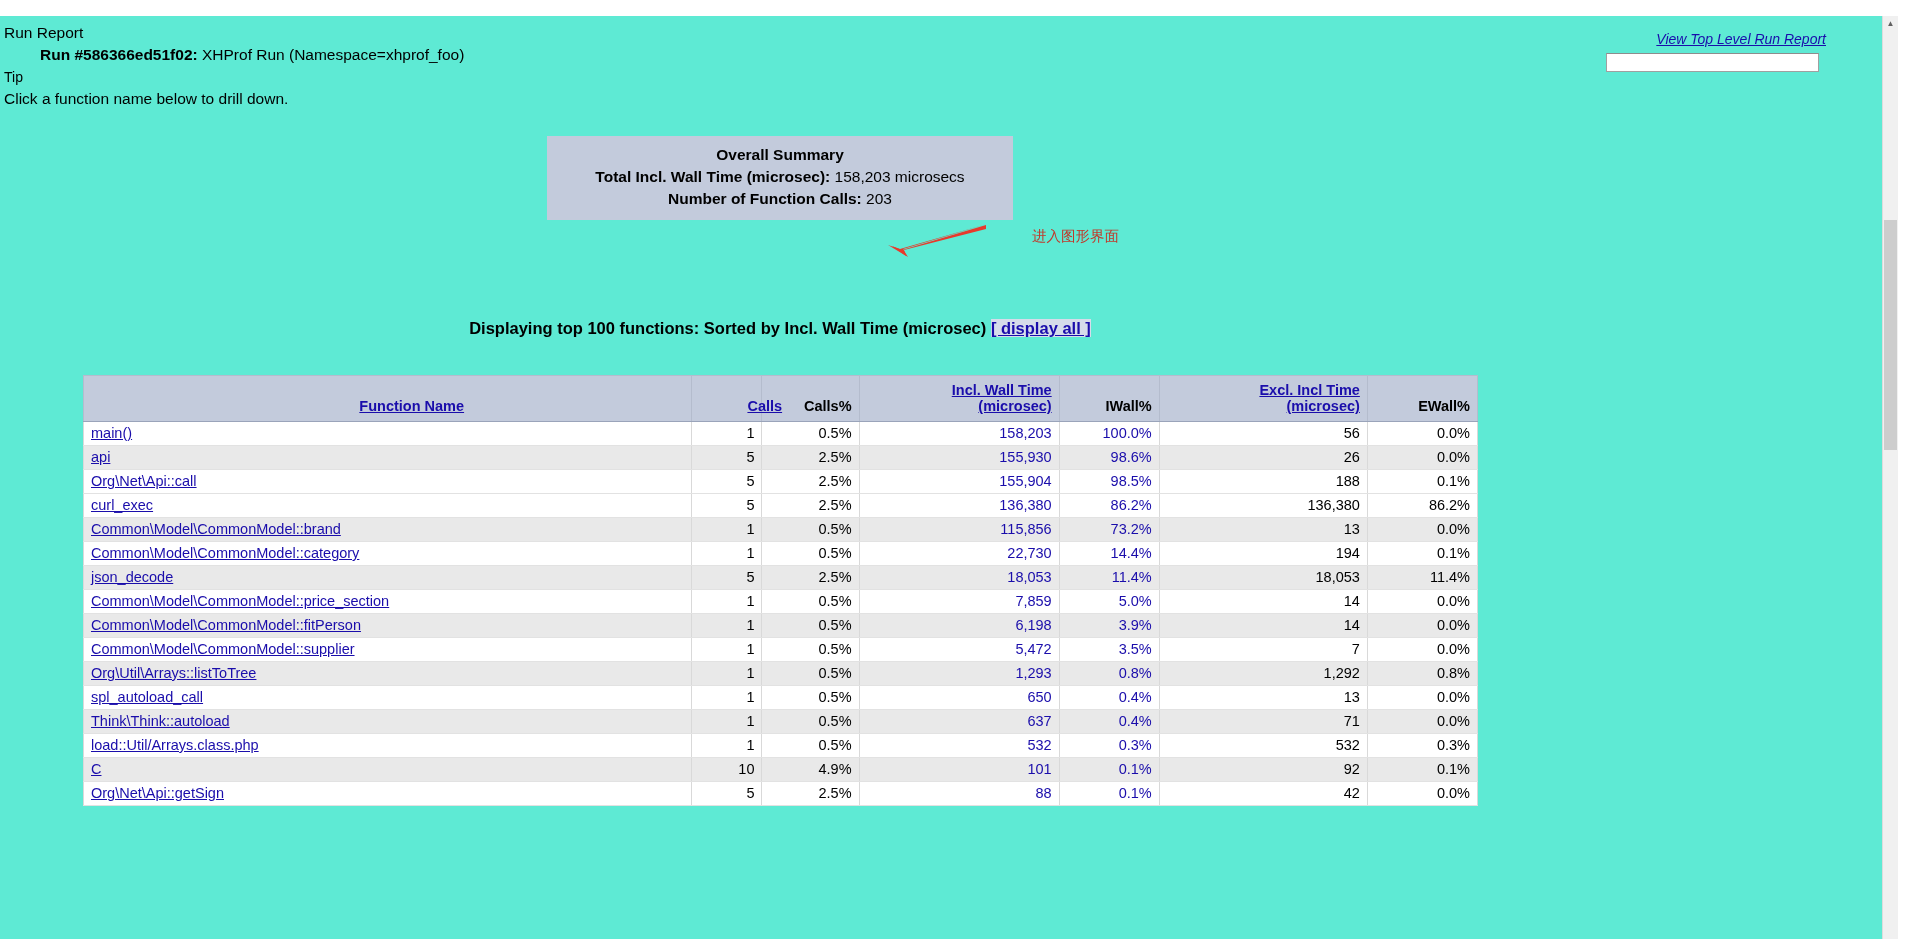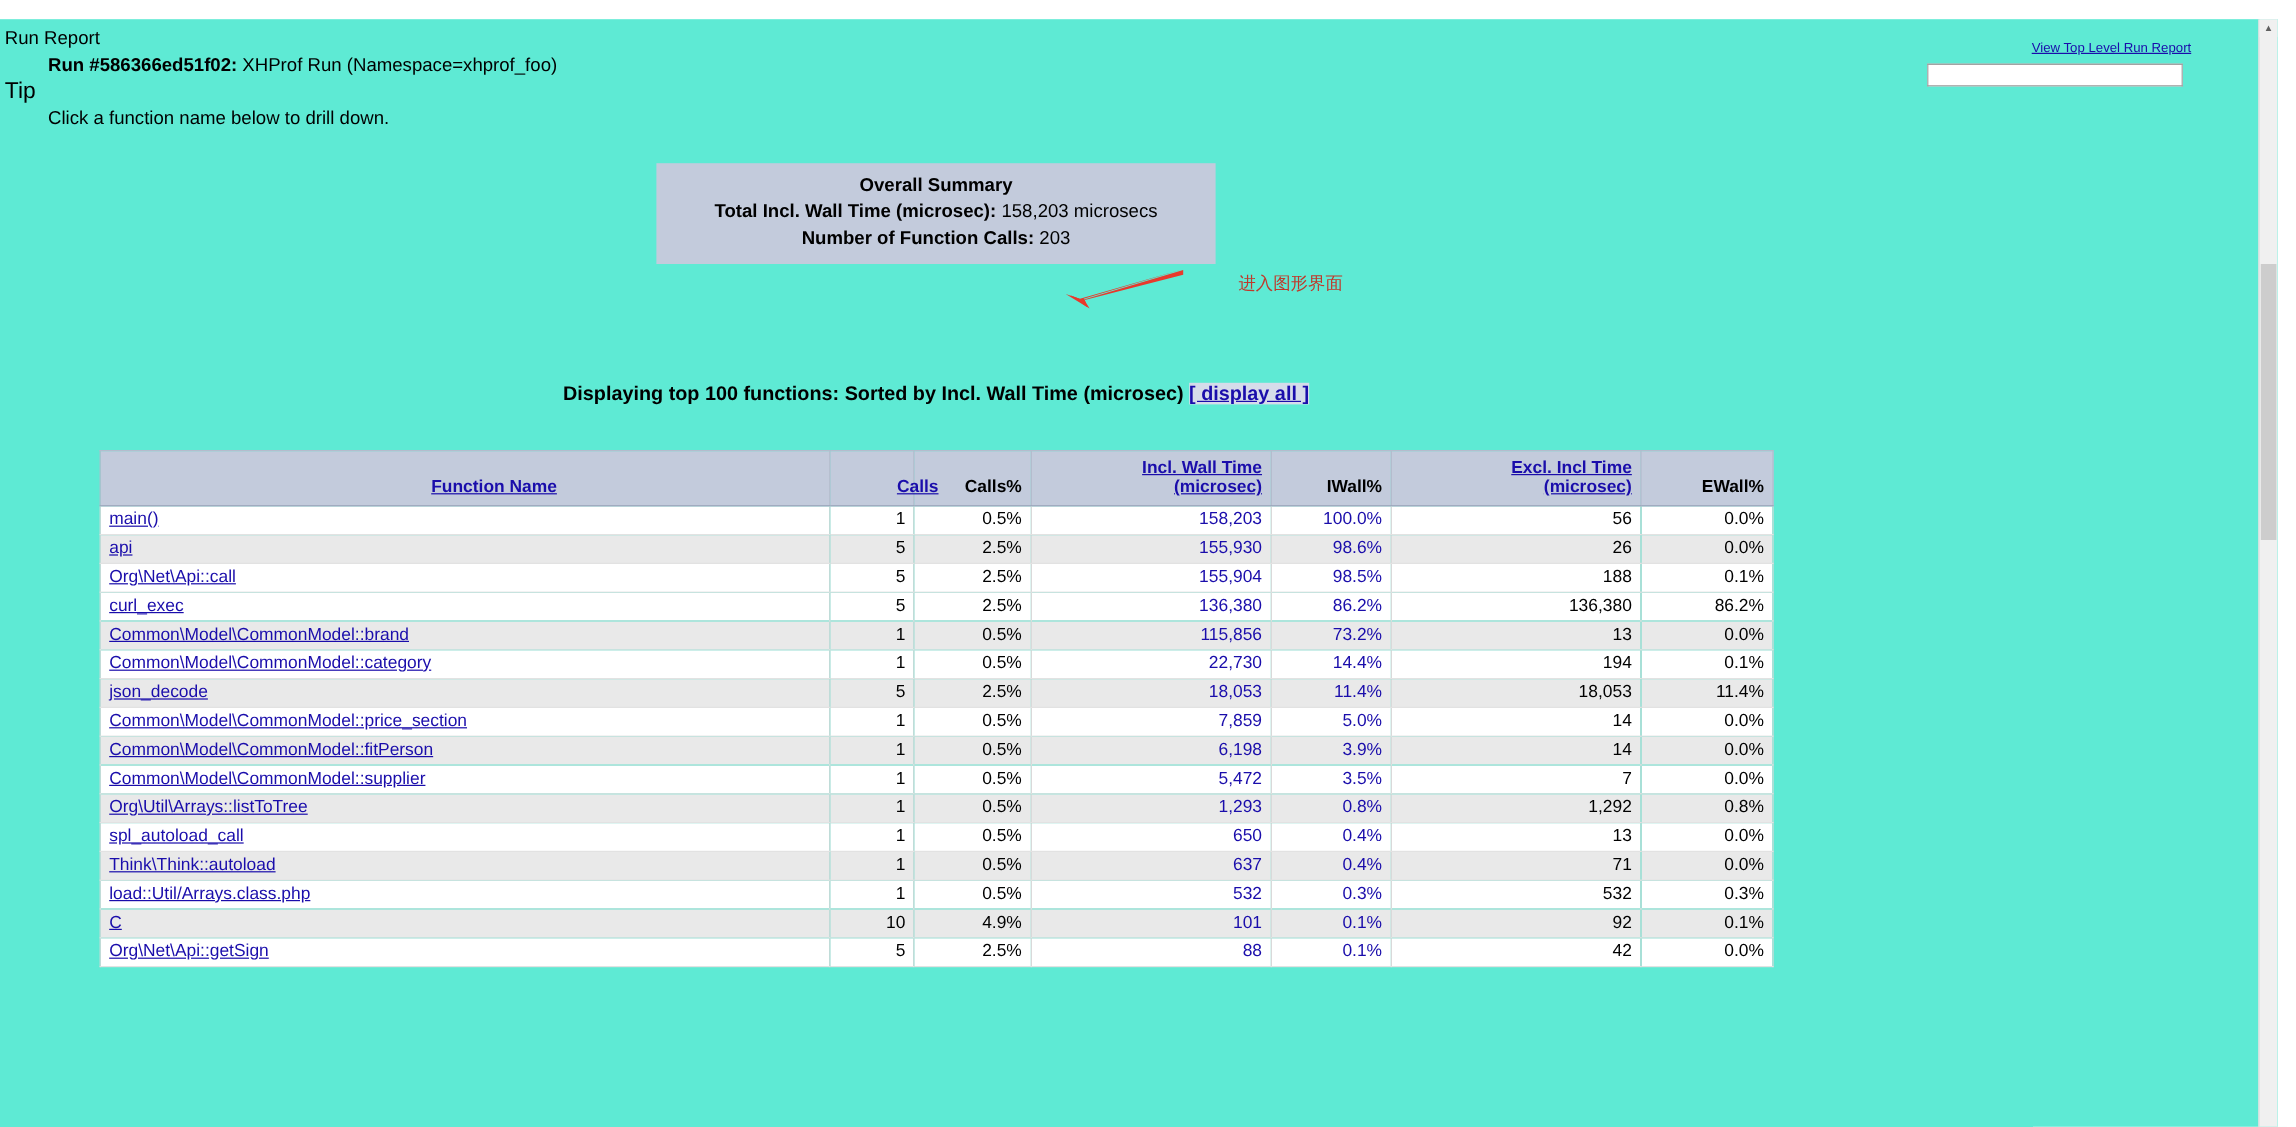--- a/index.html
+++ b/index.html
@@ -36,45 +36,45 @@
   }
   .hdr-sub {
     font-size: 15.5px;
     color: #000;
     line-height: 22px;
     margin-left: 36px;
     font-family: "Liberation Sans", sans-serif;
   }
   .hdr-sub b { font-weight: bold; }
   .tip-label {
-    font-size: 19px;
+    font-size: 14px;
     line-height: 22px;
     font-family: "Liberation Sans", sans-serif;
   }
   .tip-text {
     font-size: 15.5px;
     line-height: 22px;
-    margin-left: 36px;
     font-family: "Liberation Sans", sans-serif;
   }
 
   
   .topright {
     position: absolute;
     right: 72px;
     top: 14px;
     width: 220px;
     text-align: right;
   }
   .topright a {
     color: #1a0dab;
     text-decoration: underline;
-    font-size: 11px;
+    font-size: 14px;
     font-family: "Liberation Sans", sans-serif;
     white-space: nowrap;
+    font-style: italic;
   }
   .topright-input {
     display: block;
     margin-top: 5px;
     width: 213px;
     height: 19px;
     border: 1px solid #a0a0a0;
     border-top-color: #8d8d8d;
     background: #fff;
     box-sizing: border-box;

